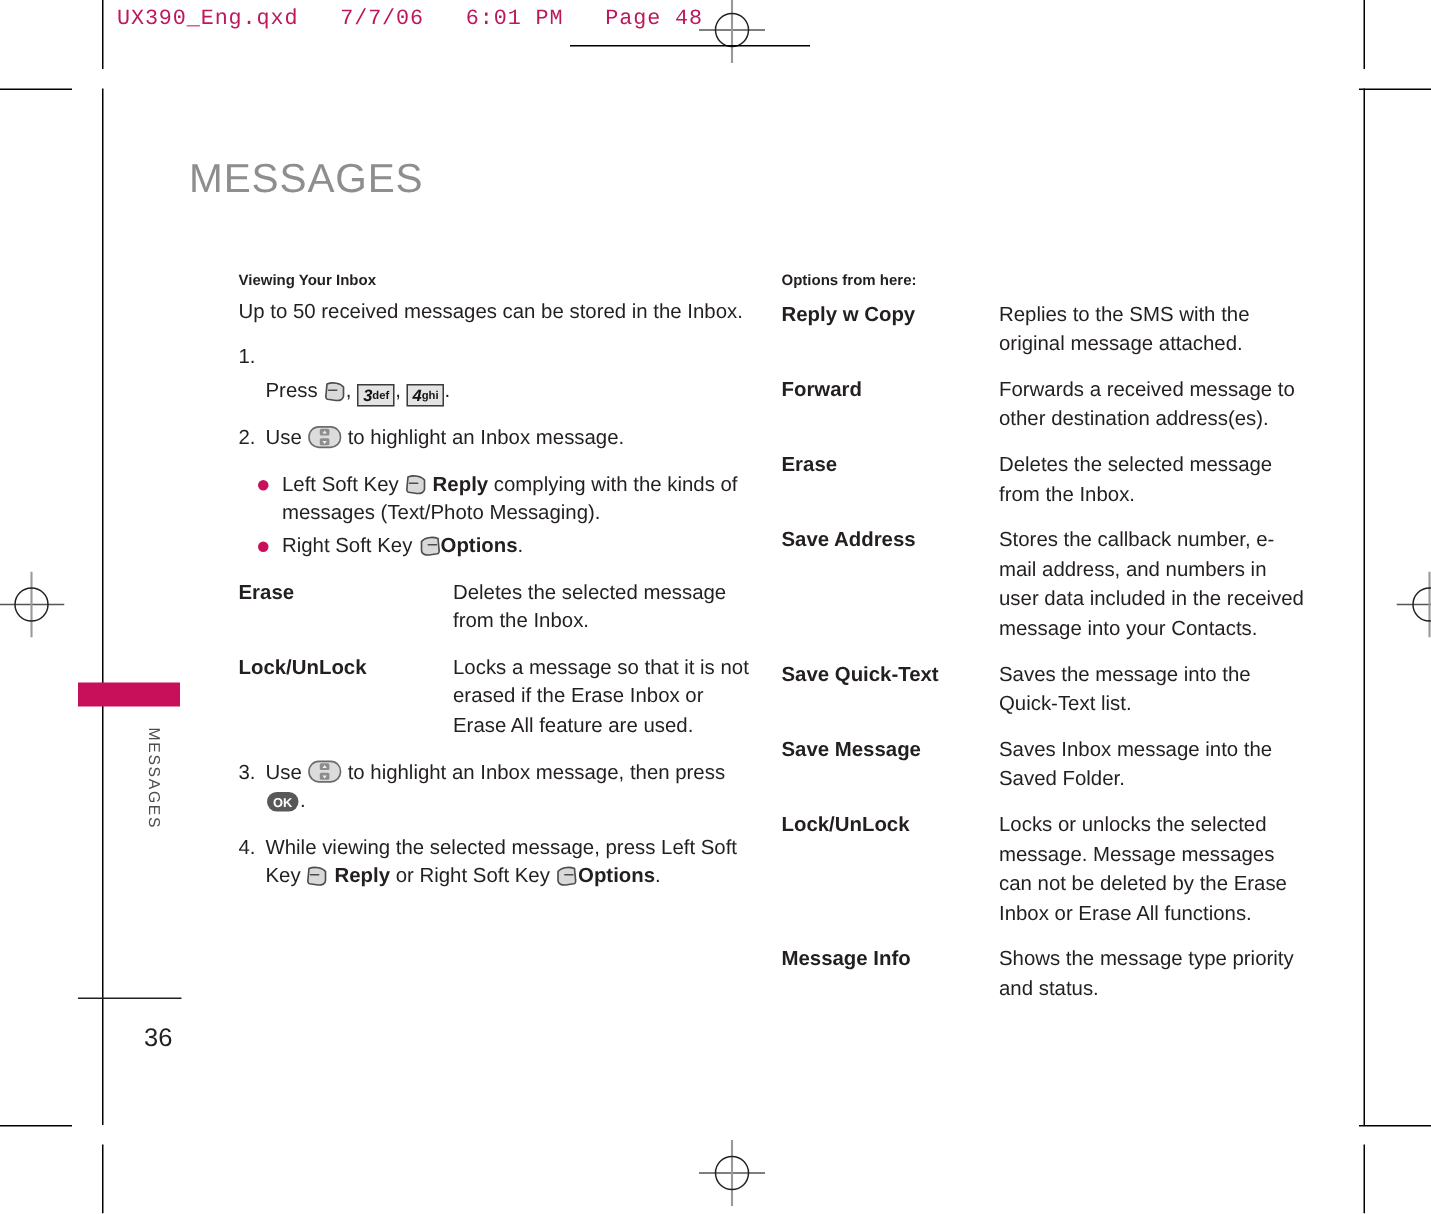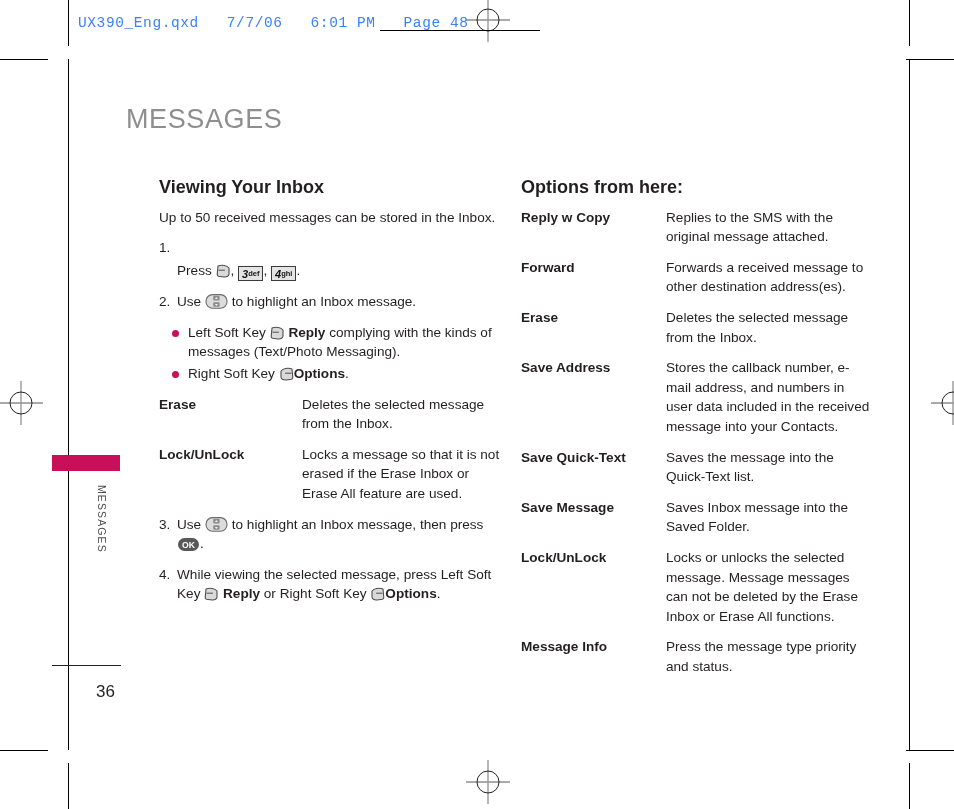--- a/index.html
+++ b/index.html
@@ -36,23 +36,22 @@
   }
 
   
   .slug {
     position: absolute;
     left: 78px;
     top: 5px;
     font-family: "Liberation Mono", monospace;
     font-size: 14.5px;
     letter-spacing: 0.6px;
-    color: #3b82f6;
+    color: #be185d;
     white-space: pre;
-    margin-top: 10px;
   }
   .slug-rule {
     position: absolute;
     left: 380px;
     top: 30px;
     width: 160px;
     height: 1px;
     background: #000;
   }
 
@@ -72,22 +71,22 @@
     top: 178px;
     font-size: 13.6px;
     line-height: 19.6px;
     color: #231f20;
   }
   .col-left  { left: 159px; width: 345px; }
   .col-right { left: 521px; width: 350px; }
 
   .sub-head {
     font-weight: bold;
-    font-size: 18px;
-    margin: 0 0 10px 0;
+    font-size: 10px;
+    margin: 0 0 0 0;
   }
   p.body { margin: 0 0 11px 0; }
 
   
   .step {
     position: relative;
     padding-left: 18px;
     margin: 0 0 11px 0;
   }
   .step .num {
@@ -381,20 +380,20 @@
     <div class="defrow">
       <div class="defterm">Save Message</div>
       <div class="defdesc">Saves Inbox message into the Saved Folder.</div>
     </div>
     <div class="defrow">
       <div class="defterm">Lock/UnLock</div>
       <div class="defdesc">Locks or unlocks the selected message. Message messages can not be deleted by the Erase Inbox or Erase All functions.</div>
     </div>
     <div class="defrow">
       <div class="defterm">Message Info</div>
-      <div class="defdesc">Press the message type priority and status.</div>
+      <div class="defdesc">Shows the message type priority and status.</div>
     </div>
   </div>
 
 </div>
 
 <div class="folio-rule"></div>
 <div class="folio">36</div>
 
 </body></html>

